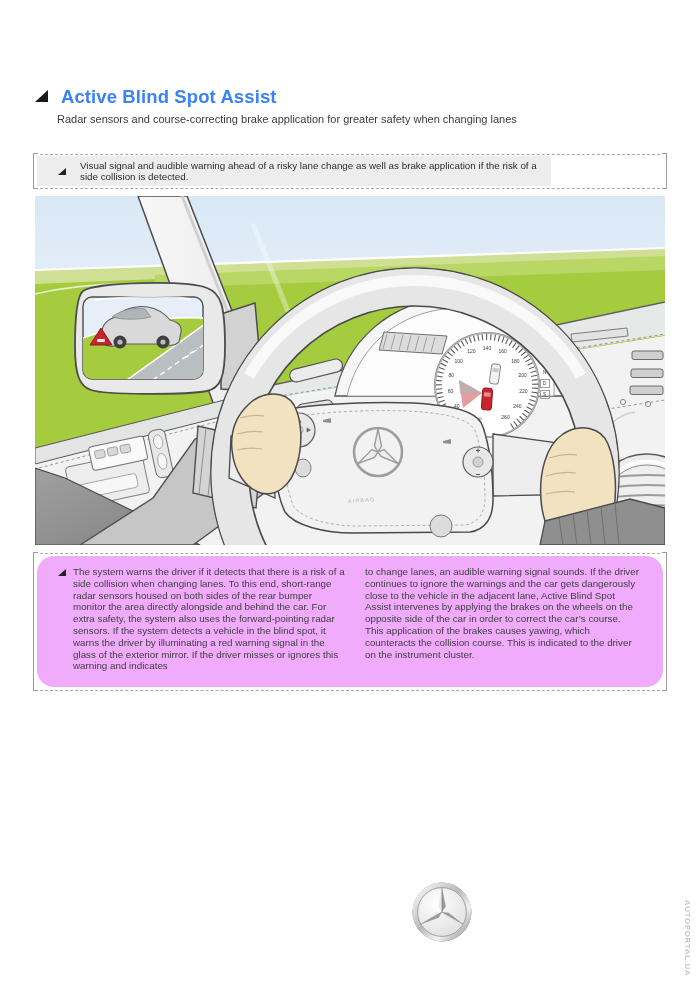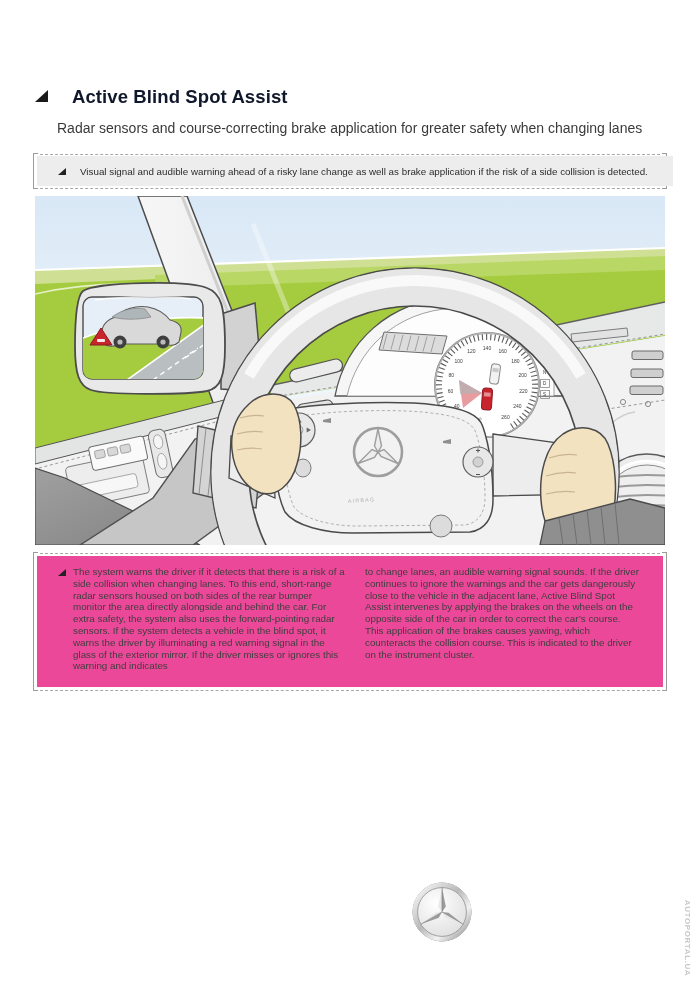--- a/index.html
+++ b/index.html
@@ -4,35 +4,35 @@
 <style>
   * { margin:0; padding:0; box-sizing:border-box; }
   html,body { background:#fff; }
   body { font-family:"Liberation Sans", sans-serif; }
   .page { position:relative; width:700px; height:990px; background:#ffffff; overflow:hidden; }
 
   
   .header { position:absolute; left:35px; top:86px; width:630px; }
   .title-row { display:flex; align-items:flex-start; }
   .tri-big { width:0; height:0; border-bottom:12px solid #1a1a1a; border-left:13px solid transparent; margin-top:4px; }
-  .title { font-size:18.5px; font-weight:bold; color:#0f172a; margin-left:24px; letter-spacing:0.1px; }
-  .subtitle { font-size:14px; color:#3a3a3a; margin-left:22px; margin-top:12px; }
+  .title { font-size:18.5px; font-weight:bold; color:#3b82f6; margin-left:13px; letter-spacing:0.1px; }
+  .subtitle { font-size:11px; color:#3a3a3a; margin-left:22px; margin-top:5px; }
 
   
   .rule { position:absolute; left:40px; width:620px; border-top:1px dashed #a8a8a8; height:0; }
   .bracket { position:absolute; width:5px; border:1px solid #9b9b9b; }
   .bracket.left  { left:33px;  border-right:none; }
   .bracket.right { left:662px; border-left:none; }
 
-  .banner-bg { position:absolute; left:37px; top:156px; width:636px; height:30px; background:#ededed; display:flex; align-items:center; }
+  .banner-bg { position:absolute; left:37px; top:156px; width:514px; height:30px; background:#ededed; display:flex; align-items:center; }
   .tri-small { width:0; height:0; border-bottom:7px solid #222; border-left:8px solid transparent; flex:none; }
   .banner-text { font-size:9.8px; color:#2b2b2b; margin-left:14px; }
   .banner-bg .tri-small { margin-left:21px; }
 
-  .desc-bg { position:absolute; left:37px; top:556px; width:626px; height:131px; background:#ec4899; }
+  .desc-bg { position:absolute; left:37px; top:556px; width:626px; height:131px; background:#f0abfc;border-radius:17px; }
   .desc-tri { position:absolute; left:21px; top:13px; }
   .desc-col { position:absolute; top:10px; font-size:9.8px; line-height:11.8px; color:#3e3e3e; }
   .desc-col.colL { left:36px; width:273px; }
   .desc-col.colR { left:328px; width:276px; }
 
   
   .illustration { position:absolute; left:35px; top:196px; width:630px; height:349px; }
   .illustration svg { display:block; }
   svg text { font-family:"Liberation Sans", sans-serif; }
 

